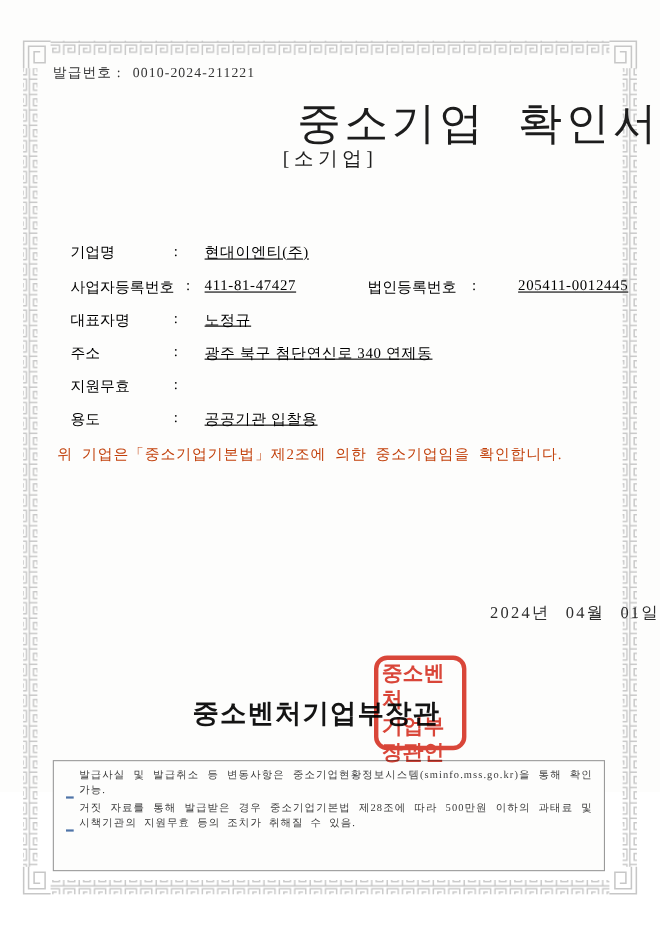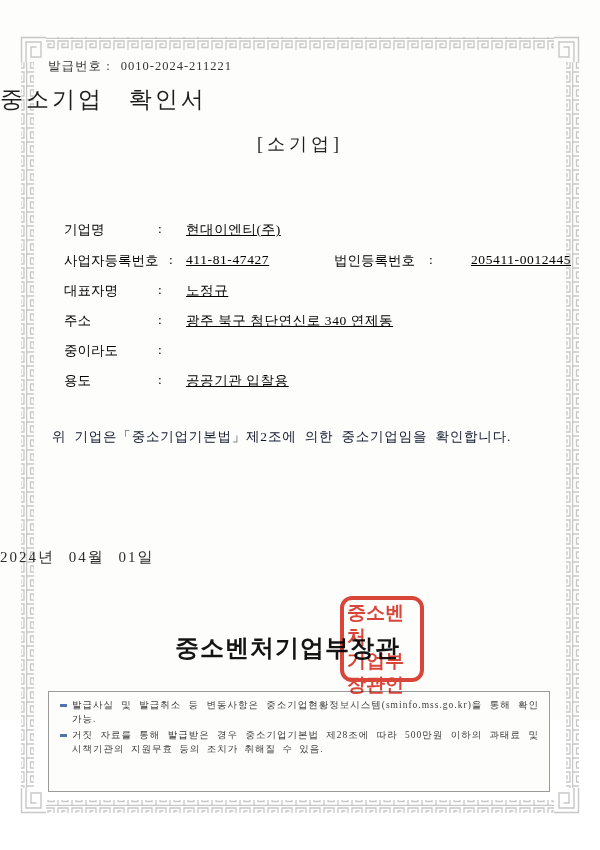--- a/index.html
+++ b/index.html
@@ -6,54 +6,54 @@
   body{width:600px;height:850px;background:#ffffff;overflow:hidden;
        font-family:"Liberation Serif","DejaVu Serif",serif;color:#2e2e2e;}
   .page{position:relative;width:600px;height:720px;background:#fdfdfc;}
   .abs{position:absolute;}
   
   .deco{position:absolute;left:0;top:0;z-index:0;}
   
   .issue{left:48px;top:58px;font-size:12.5px;letter-spacing:1px;color:#333;}
   .issue .num{margin-left:6px;}
   
-  .title{left:0;top:84px;width:100%;text-align:left;font-size:23px;color:#1d1d1d;
+  .title{left:0;top:84px;width:100%;text-align:right;font-size:40px;color:#1d1d1d;
          letter-spacing:3px;word-spacing:16px;font-weight:500;}
   .subtitle{left:0;top:132px;width:100%;text-align:center;font-size:18px;color:#1d1d1d;
             letter-spacing:4px;font-weight:500;}
   
   .frow{position:absolute;left:16px;width:100%;height:20px;font-size:13.5px;color:#000000;margin-top:16px;}
   .flabel{position:absolute;left:48px;width:86px;display:inline-block;
           text-align:justify;text-align-last:justify;letter-spacing:0;}
   .flabel.w{width:96px;}
   .flabel.c2{left:318px;width:86px;}
   .fcolon{position:absolute;left:142px;}
   .fcolon.w{left:153px;}
   .fcolon.c2{left:413px;}
   .fvalue{position:absolute;left:170px;letter-spacing:0.6px;text-decoration:underline;}
   .fvalue.c2{left:455px;}
   
-  .statement{left:52px;top:404px;font-size:13.5px;letter-spacing:0.8px;word-spacing:4px;color:#0f172a;margin-top:24px;}
+  .statement{left:52px;top:404px;font-size:13.5px;letter-spacing:0.8px;word-spacing:4px;color:#c2410c;}
   
-  .date{left:0;top:548px;width:100%;text-align:left;font-size:15px;
+  .date{left:0;top:548px;width:100%;text-align:right;font-size:15px;
         letter-spacing:2px;word-spacing:8px;color:#2d2d2d;}
   
   .signer{left:175px;top:632px;font-size:24px;font-weight:700;color:#141414;
           letter-spacing:1px;z-index:2;}
   .seal{left:340px;top:596px;width:70px;height:76px;border:4px solid #d9382a;
         border-radius:12px;padding:1px 3px;z-index:3;mix-blend-mode:multiply;opacity:.93;
         display:flex;flex-direction:column;justify-content:space-between;}
   .seal .sl{color:#d9382a;font-weight:800;font-size:19px;line-height:24px;
             text-align:justify;text-align-last:justify;
             font-family:"Liberation Sans","DejaVu Sans",sans-serif;}
   
   .notices{left:48px;top:691px;width:479px;height:86px;border:1px solid #9a9a9a;
            padding:7px 10px 6px 11px;background:#fdfdfc;z-index:1;}
   .nitem{display:flex;margin-bottom:3px;font-size:9.5px;line-height:13.5px;
-         letter-spacing:1px;word-spacing:3px;color:#3a3a3a;text-align:justify;}
+         letter-spacing:1px;word-spacing:3px;color:#3a3a3a;text-align:justify;align-items:flex-end;}
   .ndash{flex:0 0 7px;height:2.5px;background:#4f74a8;margin:5px 5px 0 0;}
   .ntext{flex:1;}
 </style>
 </head>
 <body>
 
 <div class="page">
 
   <svg class="deco" width="600" height="850" viewBox="0 0 600 850" aria-hidden="true">
     <defs>
@@ -116,21 +116,21 @@
     <span class="fvalue">노정규</span>
   </div>
 
   <div class="frow" style="top:296px">
     <span class="flabel">주소</span>
     <span class="fcolon">:</span>
     <span class="fvalue">광주 북구 첨단연신로 340 연제동</span>
   </div>
 
   <div class="frow" style="top:326px">
-    <span class="flabel">중이라도</span>
+    <span class="flabel">지원무효</span>
     <span class="fcolon">:</span>
   </div>
 
   <div class="frow" style="top:356px">
     <span class="flabel">용도</span>
     <span class="fcolon">:</span>
     <span class="fvalue">공공기관 입찰용</span>
   </div>
 
   <div class="abs statement">위 기업은「중소기업기본법」제2조에 의한 중소기업임을 확인합니다.</div>

